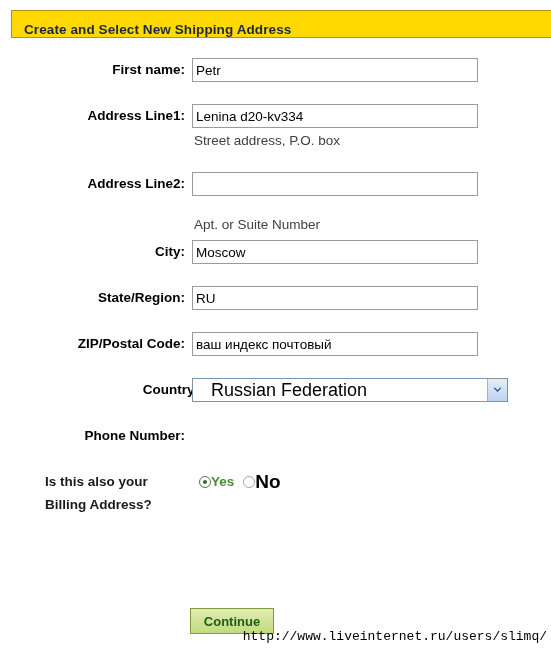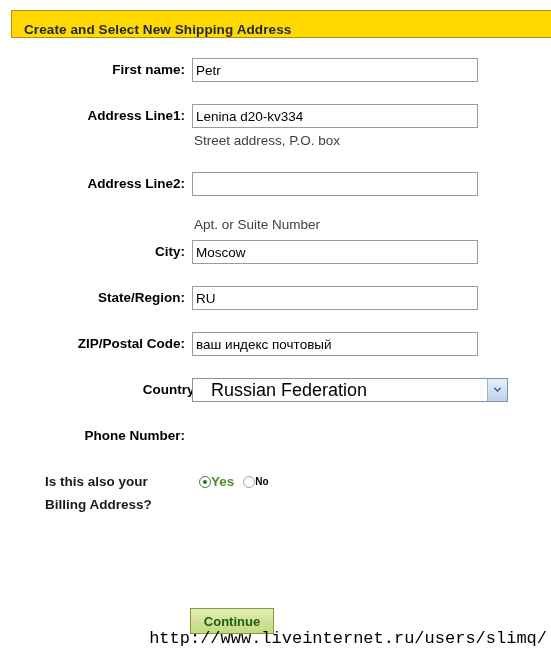--- a/index.html
+++ b/index.html
@@ -160,21 +160,21 @@
   .radio-dot.off {
     border: 1px solid #9aa8bb;
     background: #ffffff;
   }
   .radio-label-yes {
     font-size: 13.5px;
     font-weight: bold;
     color: #4f8a30;
   }
   .radio-label-no {
-    font-size: 10px;
+    font-size: 19px;
     font-weight: bold;
     color: #000000;
   }
 
   
   #continue-button {
     position: absolute;
     left: 190px;
     top: 608px;
     width: 84px;
@@ -189,21 +189,21 @@
     cursor: pointer;
     padding: 0;
   }
 
   
   #watermark {
     position: absolute;
     right: 4px;
     top: 629px;
     font-family: "Liberation Mono", monospace;
-    font-size: 17px;
+    font-size: 13px;
     color: #000000;
     white-space: nowrap;
   }
 </style>
 </head>
 <body>
 
 <div id="header-bar">
   <span id="header-title">Create and Select New Shipping Address</span>
 </div>

